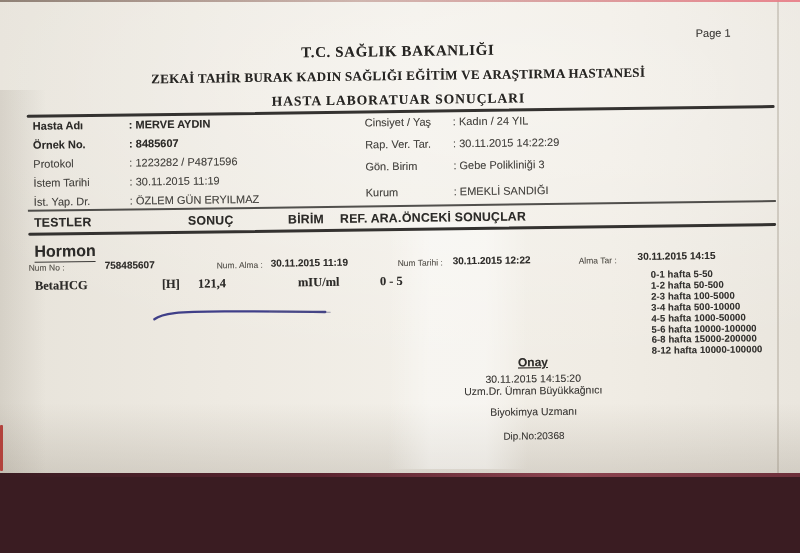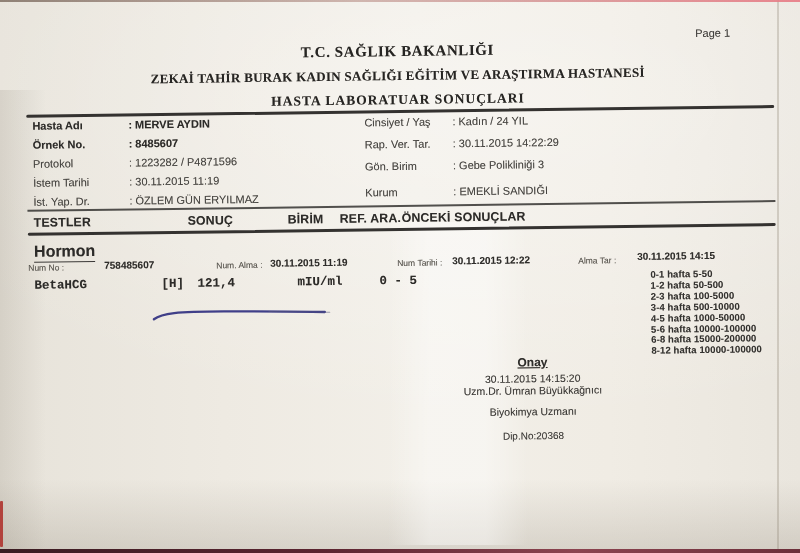--- a/index.html
+++ b/index.html
@@ -1,17 +1,17 @@
 <!DOCTYPE html>
 <html><head>
 <meta charset="utf-8">
 <style>
   html,body{margin:0;padding:0;background:#3a1c22;}
   .photo{
-    position:relative;width:800px;height:553px;overflow:hidden;
+    position:relative;width:800px;height:477px;overflow:hidden;
     font-family:"Liberation Sans",sans-serif;
     background:
       radial-gradient(130% 95% at 62% 18%, rgba(255,255,255,.38), rgba(0,0,0,0) 62%),
       linear-gradient(90deg,#e7e3da 0%,#eeeae2 28%,#f2efe8 52%,#f0ece4 76%,#eae6de 100%),
       #efebe3;
   }
   .shade-bottom{position:absolute;left:0;right:0;bottom:4px;height:70px;
     background:linear-gradient(180deg,rgba(0,0,0,0),rgba(118,108,92,.20));}
   .shade-left{position:absolute;left:0;top:90px;width:46px;bottom:0;
     background:linear-gradient(90deg,rgba(120,110,95,.16),rgba(0,0,0,0));}
@@ -43,21 +43,21 @@
 
   .th{position:absolute;top:211px;font-weight:700;font-size:12.3px;color:#2c2b29;letter-spacing:.2px;}
 
   .section-name{position:absolute;left:34px;top:238px;font-weight:700;font-size:16px;color:#2c2b29;
     border-bottom:1.6px solid #3a3836;padding-bottom:1px;}
 
   .spec{position:absolute;left:0;top:255px;width:100%;height:16px;}
   .spec .slabel{position:absolute;font-size:8.5px;color:#57554f;top:3px;white-space:nowrap;}
   .spec .sval{position:absolute;font-size:10px;font-weight:700;color:#2e2d2b;top:1px;white-space:nowrap;}
 
-  .rrow{position:absolute;top:274px;font-family:Liberation Mono, monospace;font-weight:700;
+  .rrow{position:absolute;top:274px;font-family:Liberation Serif, serif;font-weight:700;
     font-size:12.5px;color:#2c2b29;white-space:nowrap;}
 
   .ranges{position:absolute;left:650px;top:273px;font-size:9.5px;font-weight:600;
     color:#333230;line-height:10.9px;white-space:nowrap;letter-spacing:.1px;}
 
   .approval{position:absolute;left:436px;top:357px;width:190px;text-align:center;color:#3a3937;}
   .ap-title{font-size:12px;font-weight:700;text-decoration:underline;color:#2e2d2b;}
   .ap-dt{font-size:10.5px;margin-top:3px;}
   .ap-doc{font-size:10.5px;margin-top:0px;}
   .ap-spec{font-size:10.5px;margin-top:9px;}

